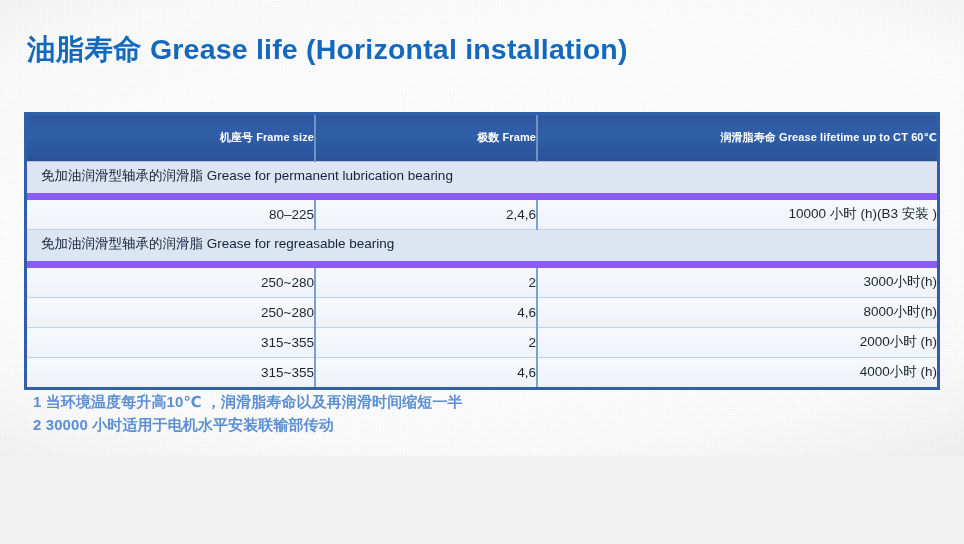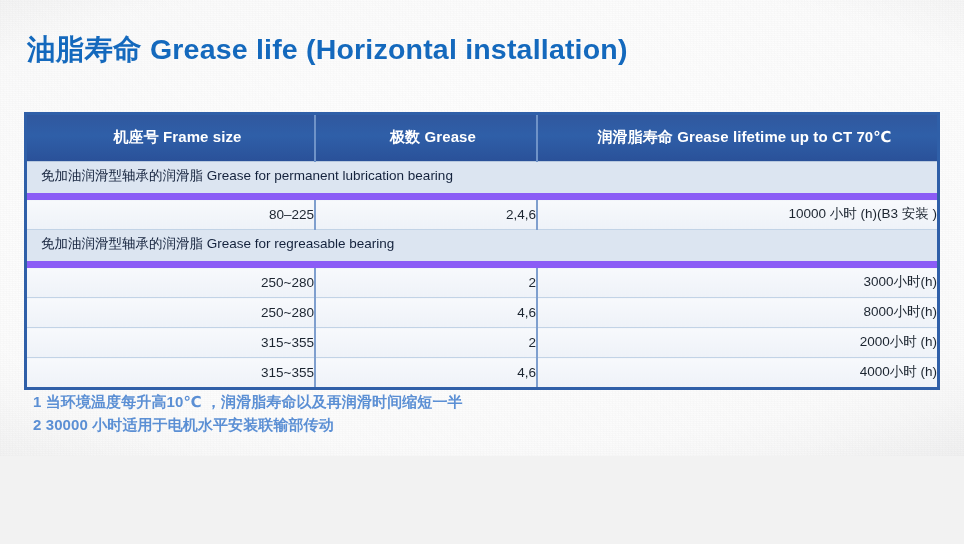--- a/index.html
+++ b/index.html
@@ -84,23 +84,23 @@
     font-size: 13.5px;
   }
   table.grease-table col.c1 { width: 288px; }
   table.grease-table col.c2 { width: 222px; }
   table.grease-table col.c3 { width: 400px; }
 
   
   tr.head th {
     background: linear-gradient(180deg, #30589f 0%, #2f5fa8 45%, #2a5199 100%);
     color: #ffffff;
-    font-size: 15px;
+    font-size: 11px;
     font-weight: 600;
-    text-align: center;
+    text-align: right;
     padding: 8px 0 9px 14px;
     height: 29px;
     vertical-align: middle;
     border-right: 2px solid #6f93c8;
     white-space: nowrap;
     letter-spacing: 0.1px;
   }
   tr.head th.last { border-right: none; }
 
   
@@ -154,22 +154,22 @@
   <div class="layer" id="table-wrap">
     <table class="grease-table">
       <colgroup>
         <col class="c1">
           <col class="c2">
           <col class="c3">
       </colgroup>
       <thead>
         <tr class="head">
           <th>机座号 Frame size</th>
-          <th>极数  Grease</th>
-          <th class="last">润滑脂寿命 Grease lifetime up to CT 70℃</th>
+          <th>极数  Frame</th>
+          <th class="last">润滑脂寿命 Grease lifetime up to CT 60℃</th>
         </tr>
       </thead>
       <tbody>
         <tr class="section">
           <td colspan="3">免加油润滑型轴承的润滑脂 Grease for permanent lubrication bearing</td>
         </tr>
 
         <tr class="data">
           <td>80–225</td>
           <td>2,4,6</td>

